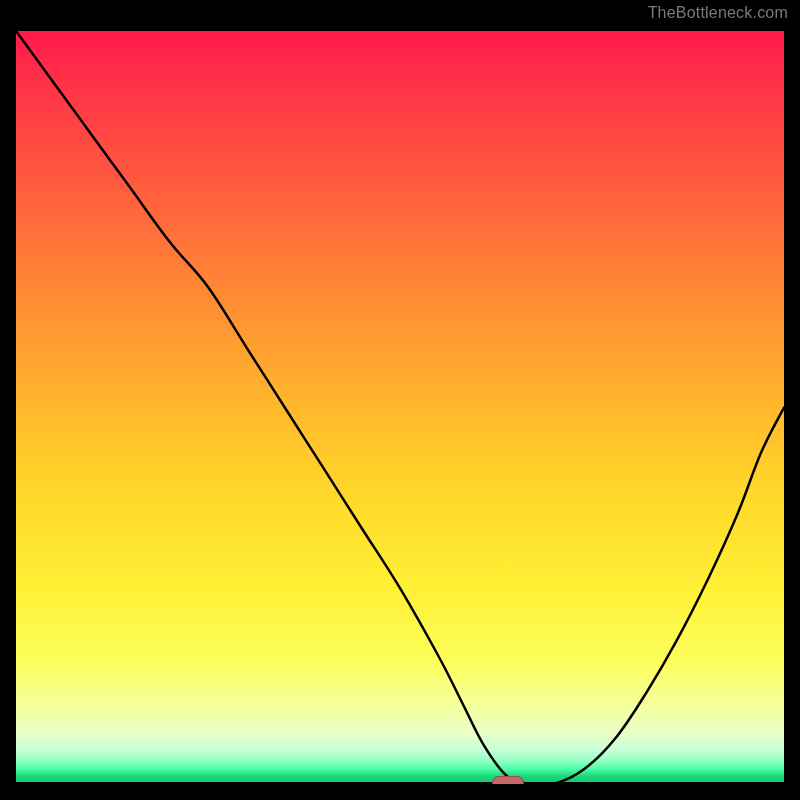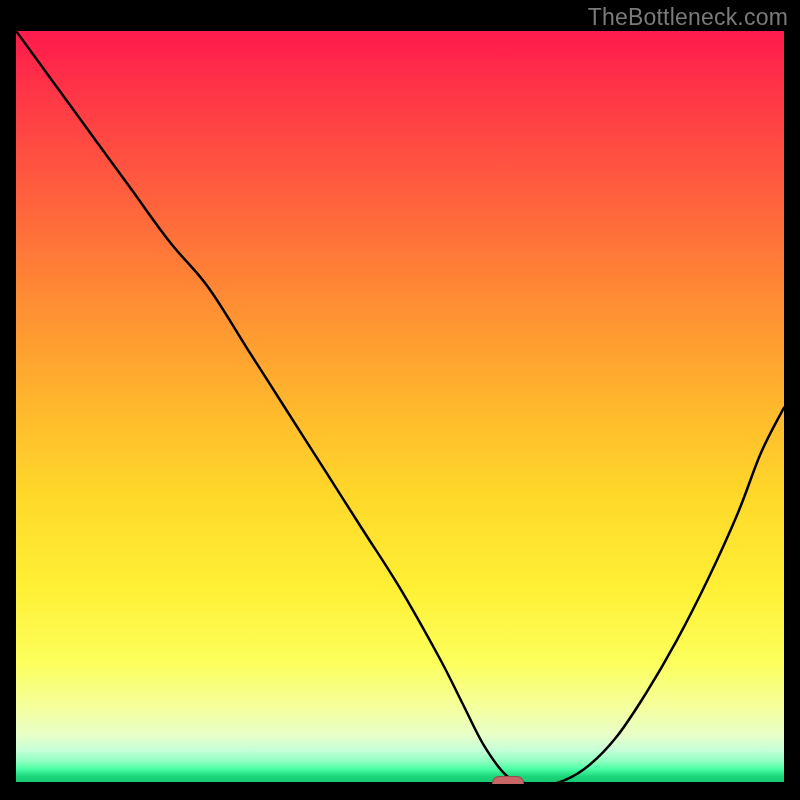--- a/index.html
+++ b/index.html
@@ -73,21 +73,21 @@
     border-radius: 7px;
     background: #c76666;
     border: 1px solid rgba(0,0,0,0.25);
     transform: translate(-50%, 50%);
   }
   .watermark {
     position: absolute;
     top: 4px;
     right: 12px;
     color: #7a7a7a;
-    font-size: 23px;
+    font-size: 16px;
     font-weight: 500;
     letter-spacing: 0.2px;
   }
 </style>
 </head>
 <body>
 
 <div class="watermark">TheBottleneck.com</div>
 
 <div class="frame">

